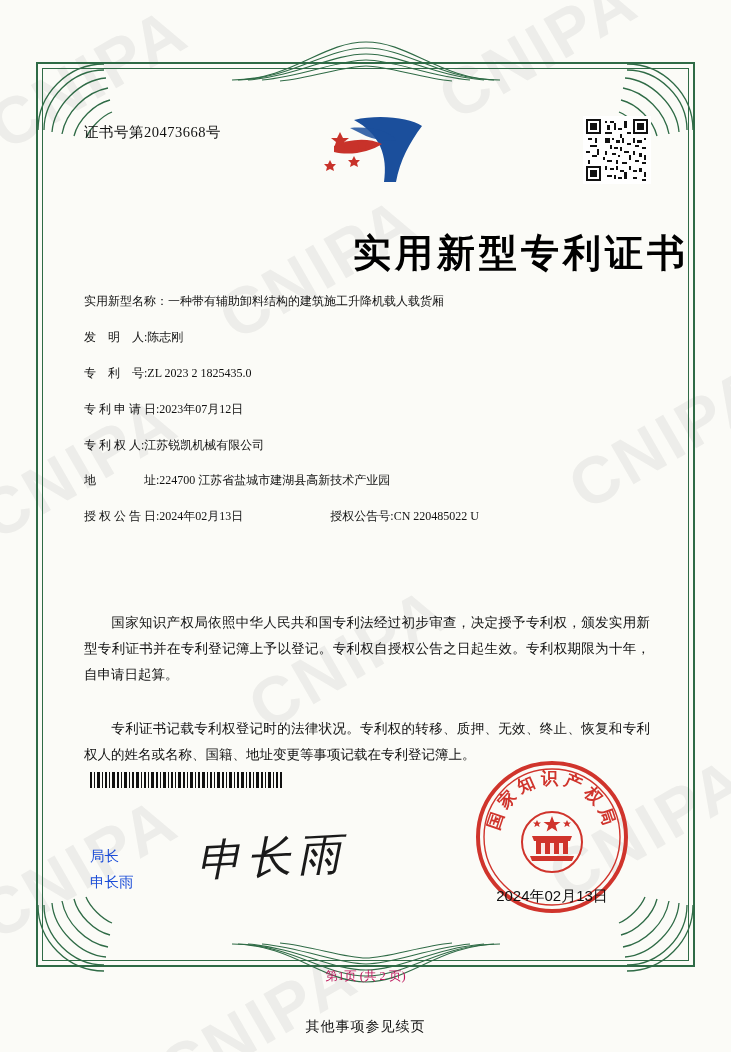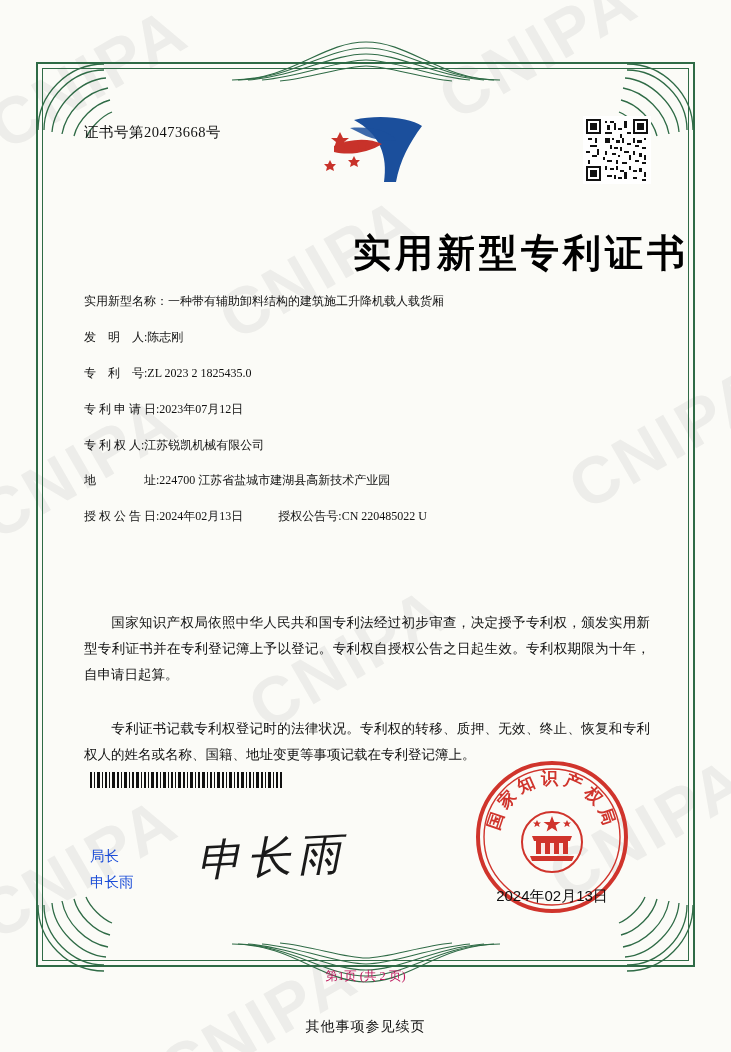--- a/index.html
+++ b/index.html
@@ -126,21 +126,21 @@
     line-height: 1.2;
   }
   .flabel {
     display: inline-block;
   }
   .fvalue {
     display: inline;
   }
   .field-row.two-col .col2 {
     display: inline-block;
-    margin-left: 32px;
+    margin-left: 84px;
   }
 
   .para {
     position: absolute;
     left: 42px;
     width: 566px;
     font-size: 13.5px;
     line-height: 26px;
     color: #111;
     text-align: justify;

